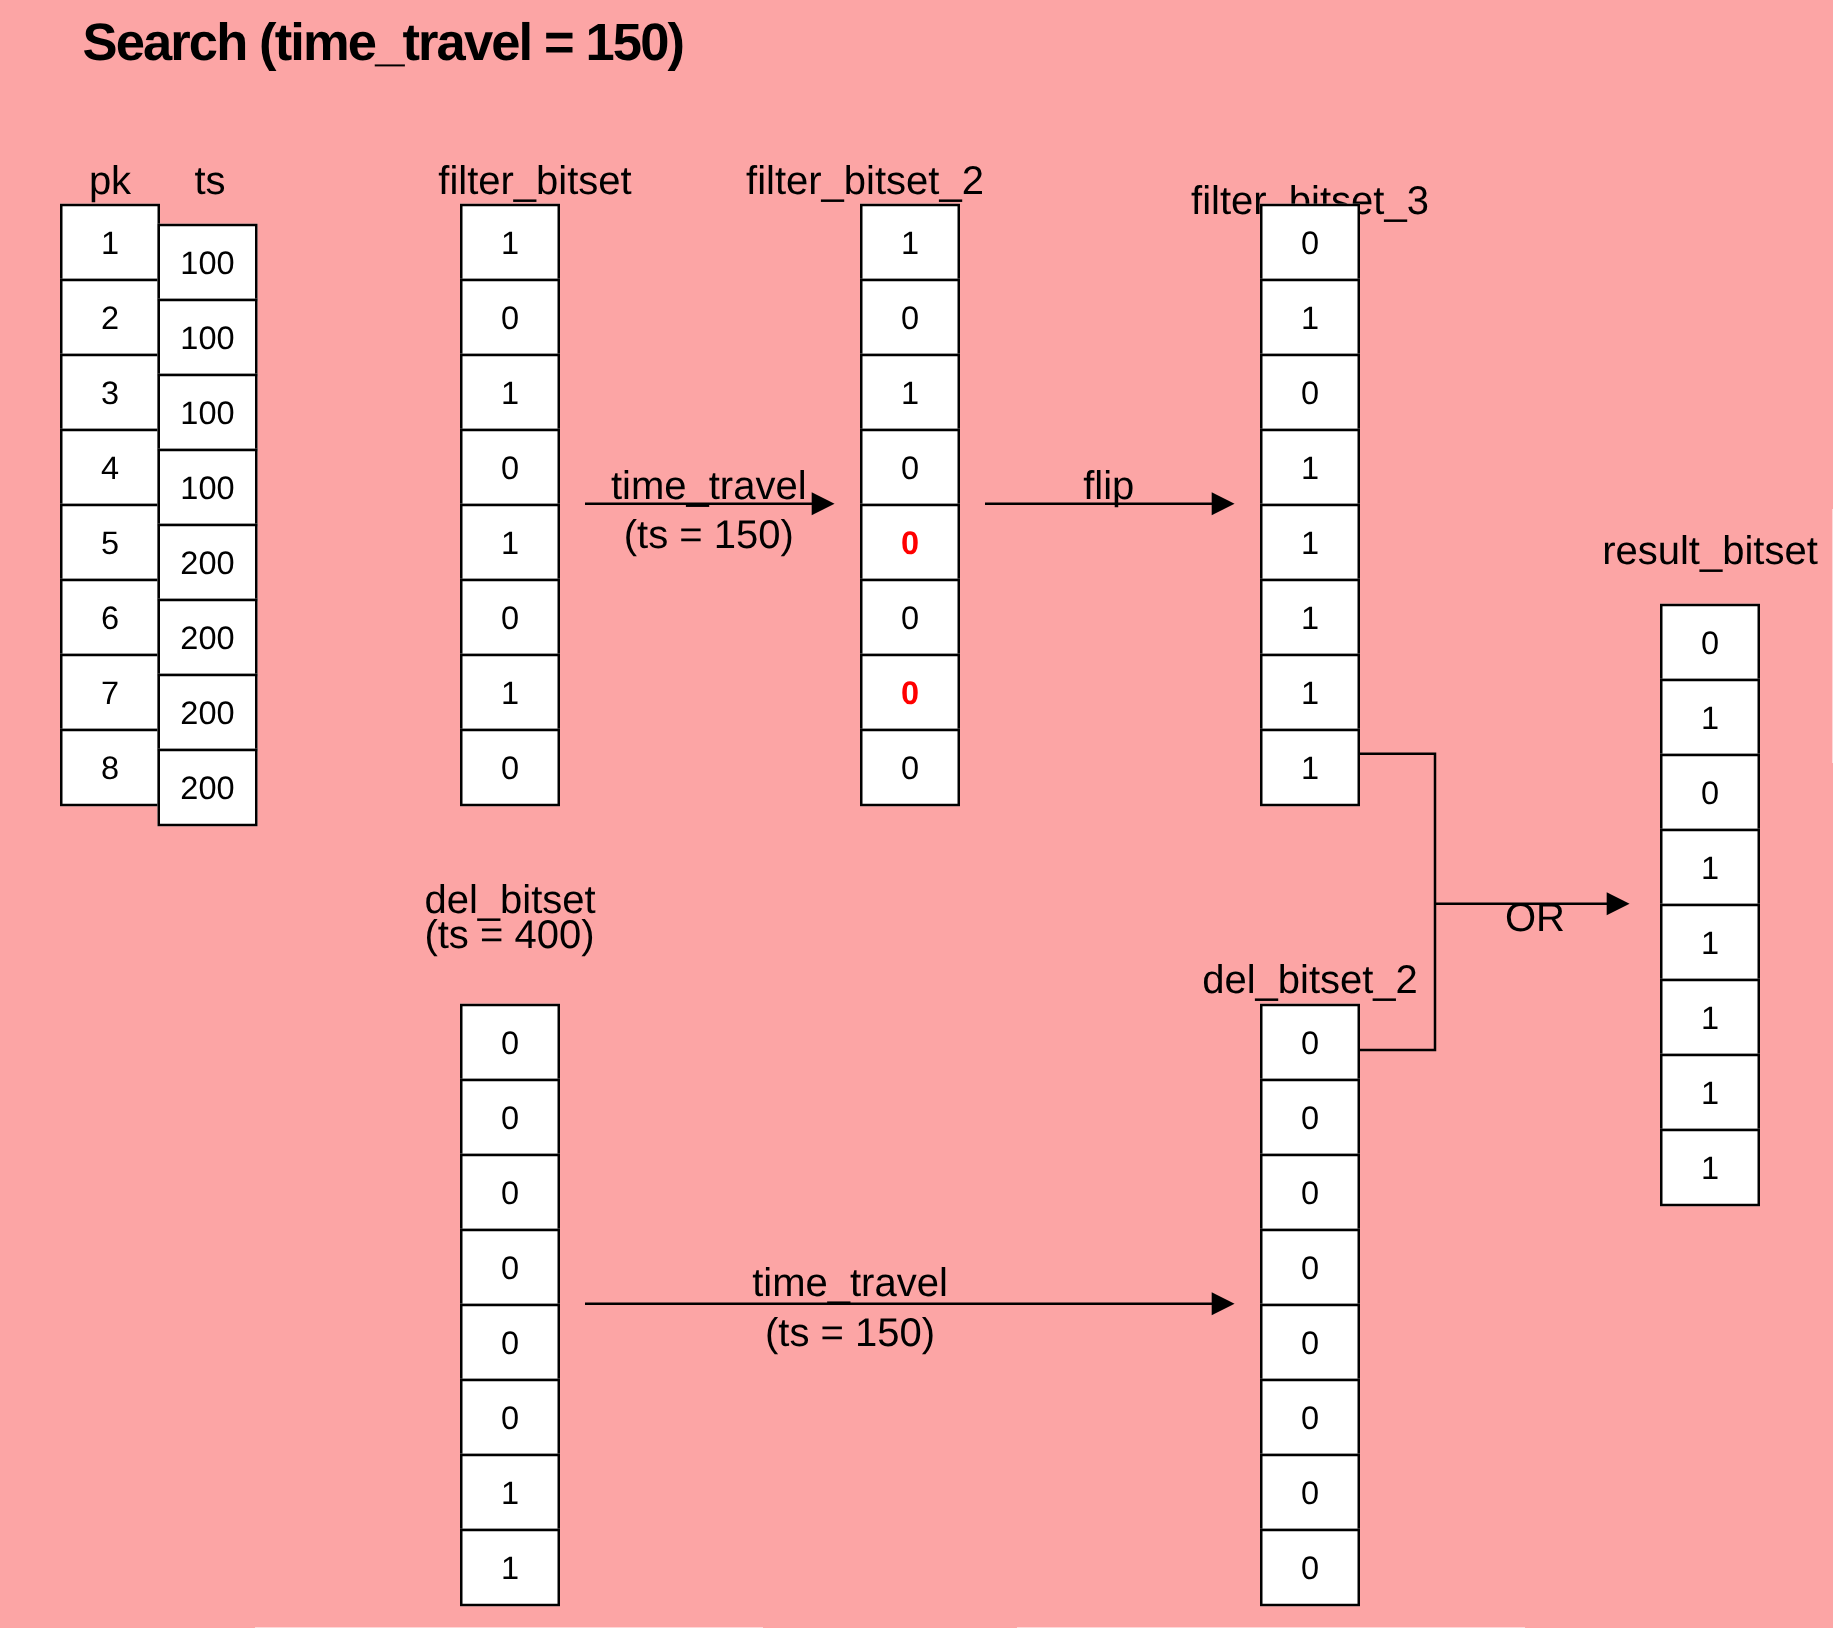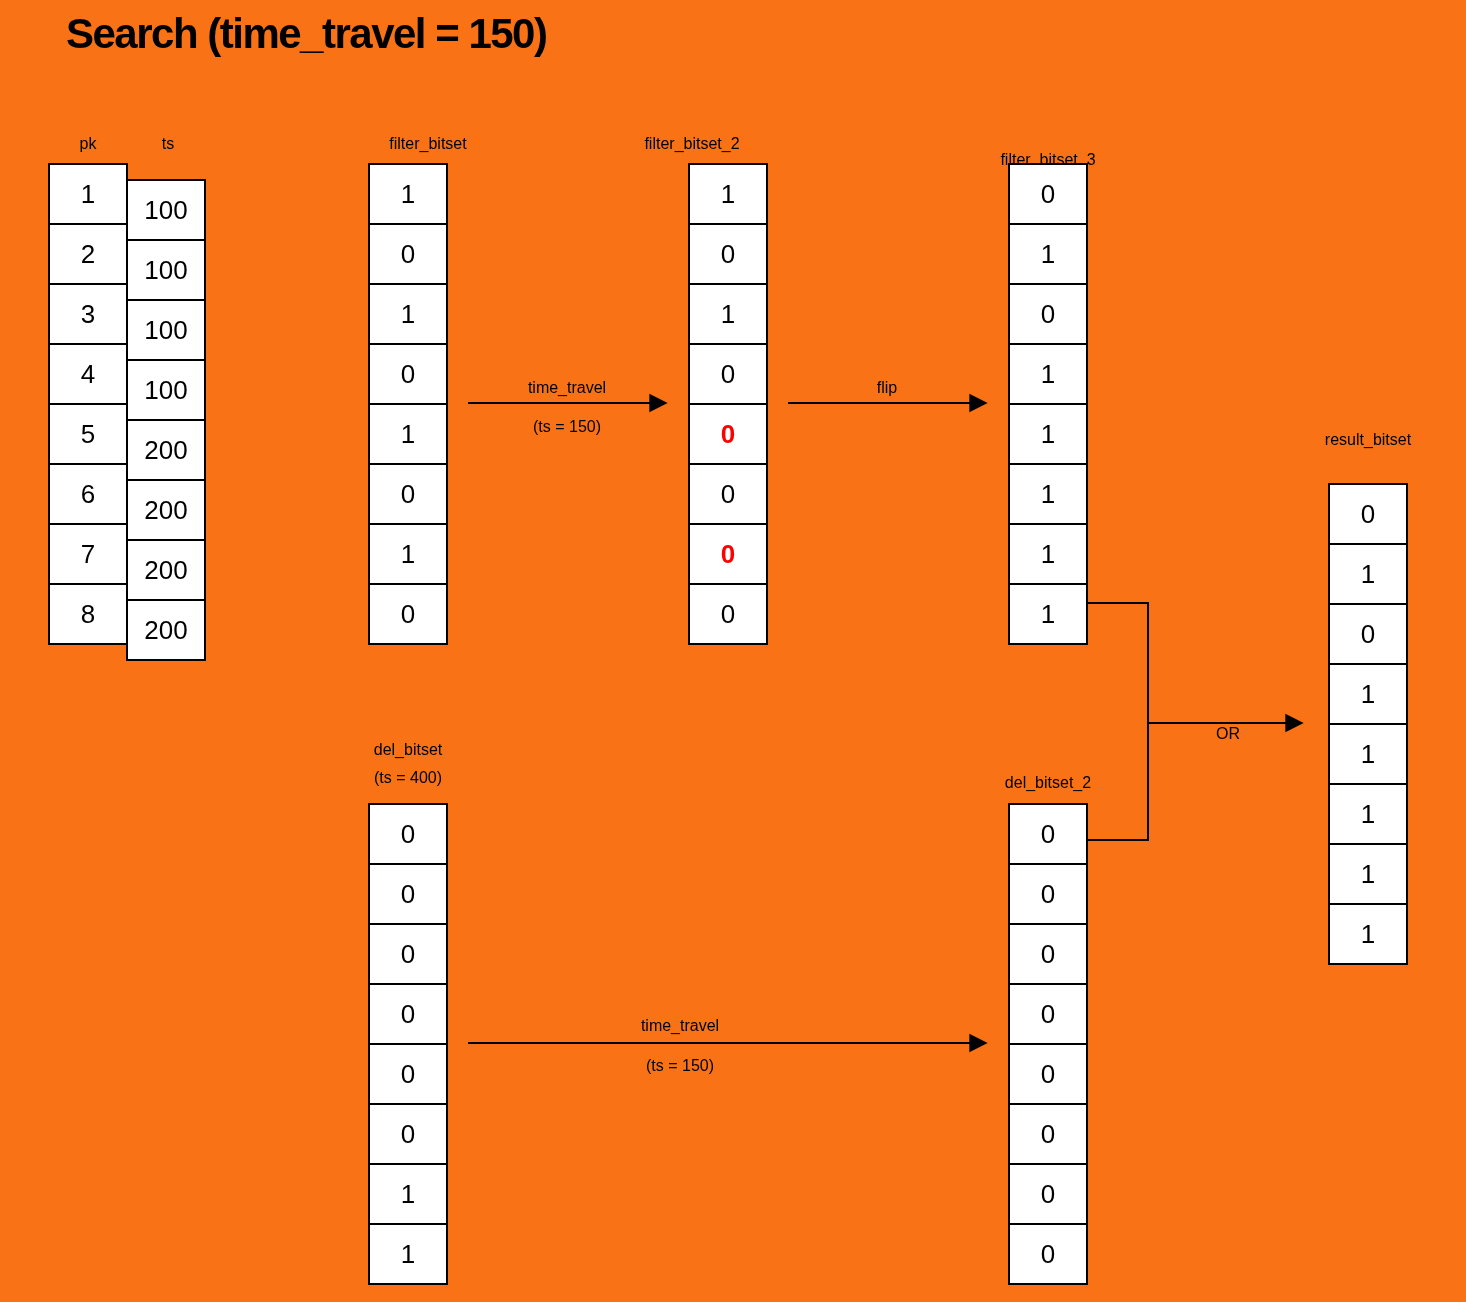--- a/index.html
+++ b/index.html
@@ -1,20 +1,20 @@
 <!DOCTYPE html>
 <html style="--hl: #ff0000;"><head>
 <meta charset="utf-8">
 <style>
   html, body { margin: 0; padding: 0; background: #ffffff; }
   .canvas {
     position: relative;
     width: 1466px;
     height: 1302px;
-    background: #f97316;
+    background: #fca5a5;
     font-family: "Liberation Sans", "DejaVu Sans", sans-serif;
     color: #000;
     overflow: hidden;
   }
   .title {
     position: absolute;
     left: 66px;
     top: 10px;
     margin: 0;
     font-size: 42px;
@@ -24,24 +24,24 @@
   }
   .overlay {
     position: absolute;
     left: 0; top: 0;
     width: 1466px; height: 1302px;
     pointer-events: none;
   }
   .lbl {
     position: absolute;
     transform: translate(-50%, -50%);
-    font-size: 16px;
+    font-size: 32px;
     line-height: 28px;
     white-space: nowrap;
-    text-align: center;
+    text-align: left;
   }
   .col {
     position: absolute;
     display: flex;
     flex-direction: column;
   }
   .cell {
     box-sizing: border-box;
     width: 80px;
     height: 62px;
@@ -75,21 +75,21 @@
   </svg>
 
   <h1 class="title">Search (time_travel = 150)</h1>
 
   <div class="lbl" style="left:88px;top:144px">pk</div>
   <div class="lbl" style="left:168px;top:144px">ts</div>
 
   <div class="lbl" style="left:428px;top:144px">filter_bitset</div>
   <div class="lbl" style="left:692px;top:144px">filter_bitset_2</div>
   <div class="lbl" style="left:1048px;top:160px">filter_bitset_3</div>
-  <div class="lbl" style="left:408px;top:764px">
+  <div class="lbl" style="left:408px;top:733px">
     <div>del_bitset</div>
     <div>(ts = 400)</div>
   </div>
   <div class="lbl" style="left:1048px;top:783px">del_bitset_2</div>
   <div class="lbl" style="left:1368px;top:440px">result_bitset</div>
 
   <div class="lbl" style="left:567px;top:388px">time_travel</div>
   <div class="lbl" style="left:567px;top:427px">(ts = 150)</div>
   <div class="lbl" style="left:887px;top:388px">flip</div>
   <div class="lbl" style="left:680px;top:1026px">time_travel</div>

